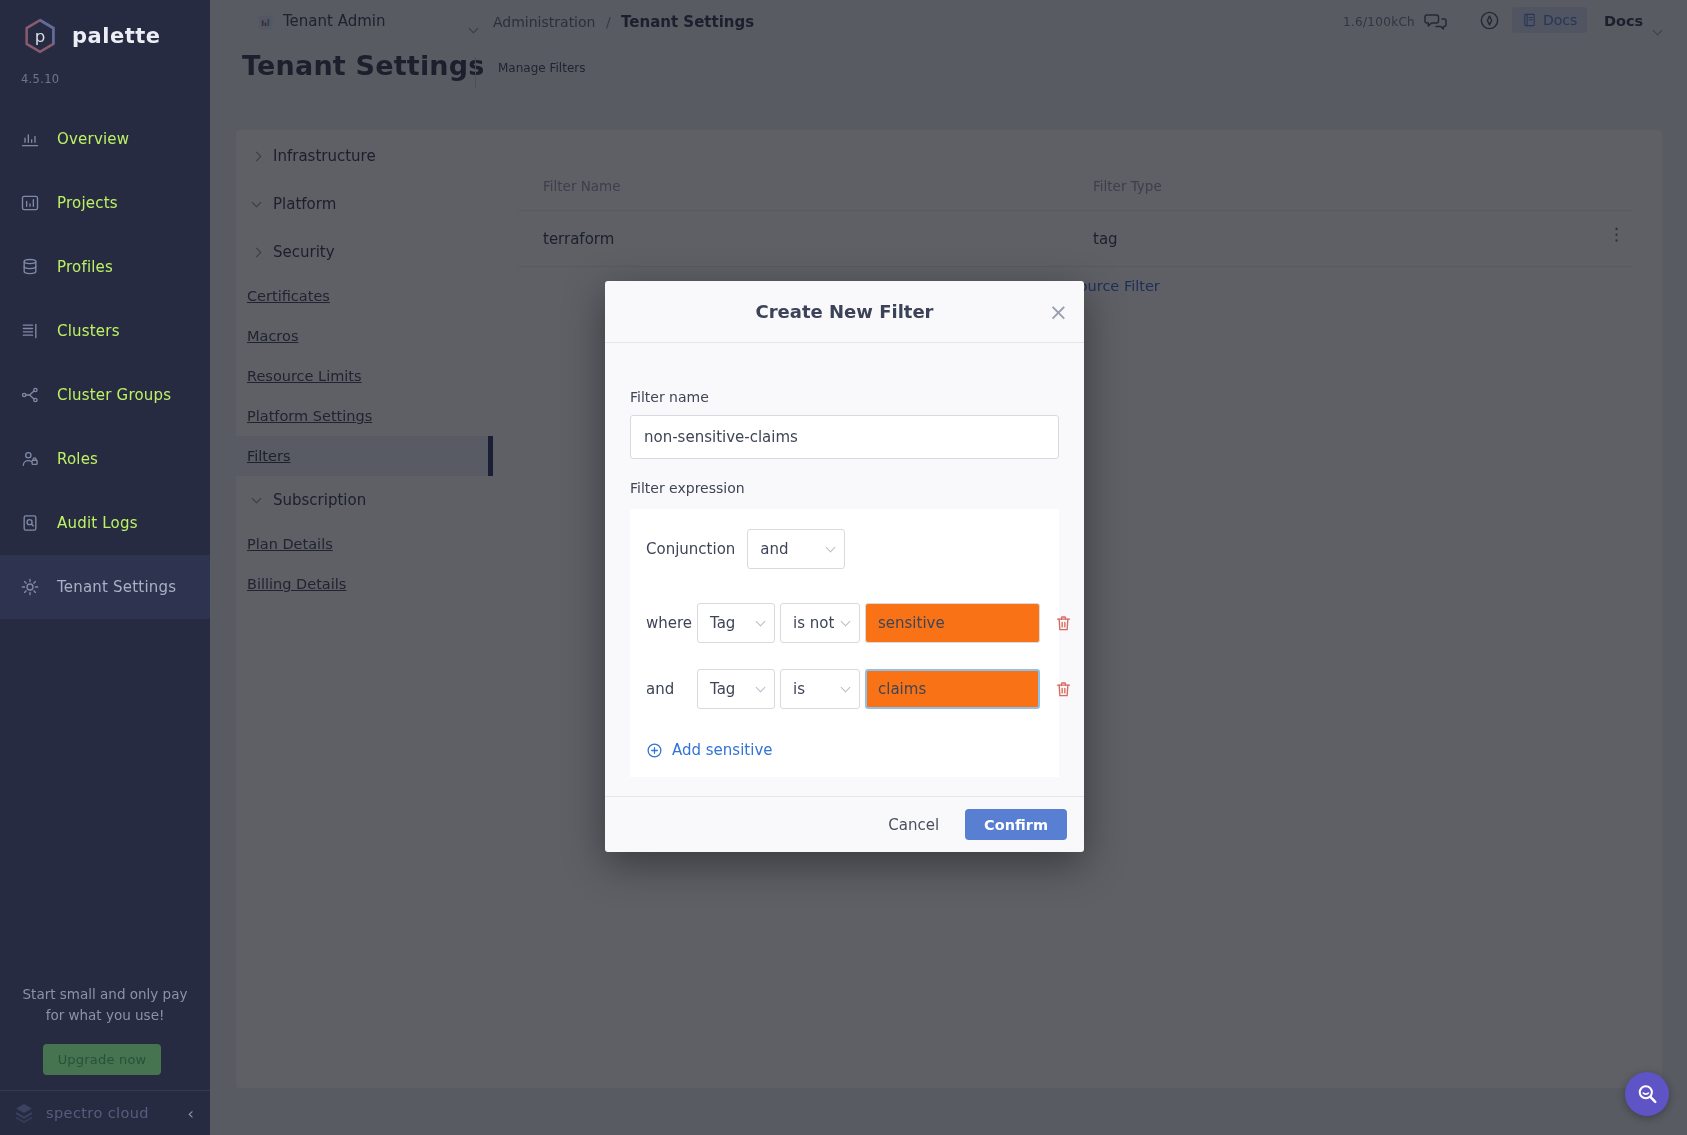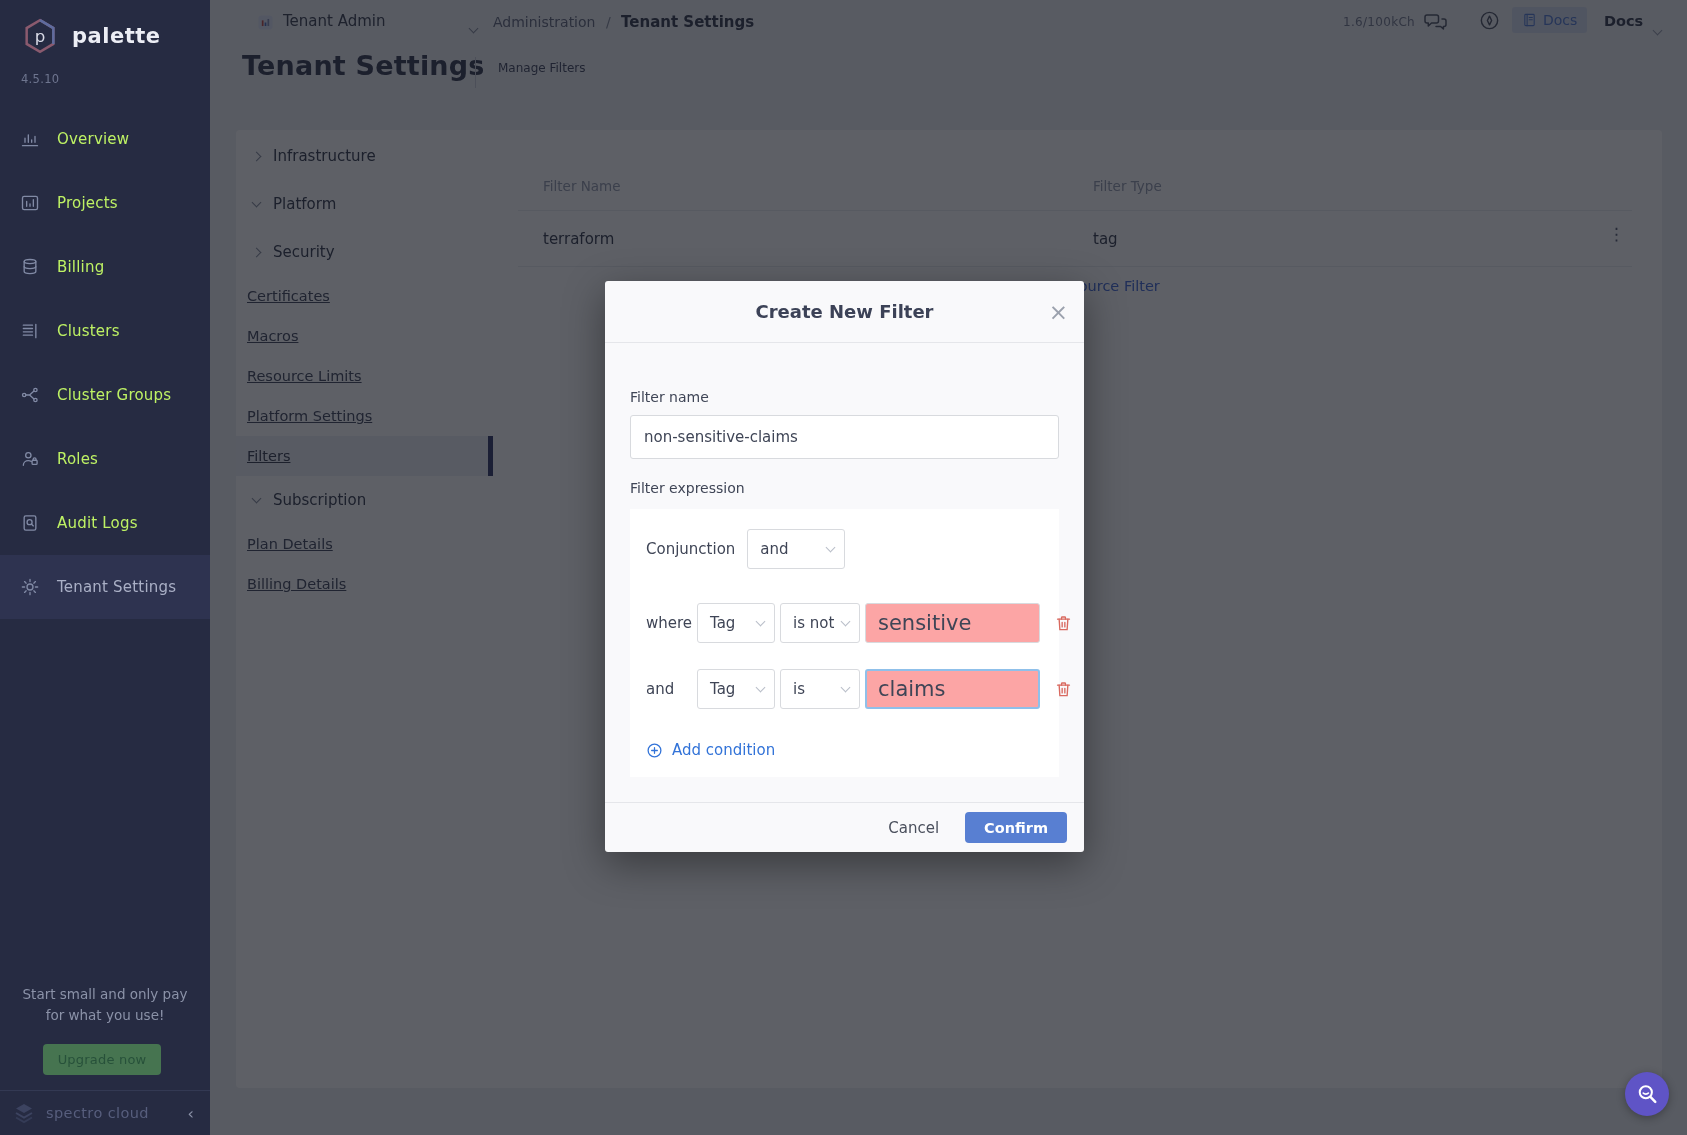--- a/index.html
+++ b/index.html
@@ -82,25 +82,25 @@
   .conj-row .f-label2 { font-size:15px; color:#3f4556; }
   .sel { height:40px; background:#fff; border:1px solid #d8dade; border-radius:3px; display:flex; align-items:center; justify-content:space-between; padding:0 10px 0 12px; font-size:15px; color:#3f4556; cursor:pointer; }
   .sel .cv { color:#b9bec9; }
   .sel-conj { width:98px; }
   .cond-row { display:flex; align-items:center; gap:5px; }
   .row-where { margin-top:34px; }
   .row-and { margin-top:26px; }
   .cond-prefix { width:46px; font-size:15px; flex:none; }
   .sel-field { width:78px; flex:none; }
   .sel-op { width:80px; flex:none; }
-  .cond-input { width:175px; height:40px; border:1px solid #d8dade; border-radius:3px; padding:0 12px; font-size:21px; color:#3f4556; font-family:inherit; background:#fca5a5; flex:none; }
+  .cond-input { width:175px; height:40px; border:1px solid #d8dade; border-radius:3px; padding:0 12px; font-size:15px; color:#3f4556; font-family:inherit; background:#f97316; flex:none; }
   .cond-input.focused { border:2px solid #8fc0ea; padding:0 11px; }
   .trash-btn { margin-left:9px; flex:none; background:none; border:none; cursor:pointer; padding:0; }
   .add-cond { margin-top:32px; display:inline-flex; align-items:center; gap:9px; color:#3273d8; font-size:15px; cursor:pointer; }
-  .m-foot { position:absolute; left:0; right:0; bottom:0; height:50px; border-top:1px solid #e5e6ea; display:flex; align-items:center; justify-content:flex-end; gap:26px; padding-right:17px; }
+  .m-foot { position:absolute; left:0; right:0; bottom:0; height:56px; border-top:1px solid #e5e6ea; display:flex; align-items:center; justify-content:flex-end; gap:26px; padding-right:17px; }
   .btn-cancel { font-size:15px; color:#4a4f5c; background:none; border:none; cursor:pointer; font-family:inherit; }
   .btn-confirm { background:#587fd2; color:#fff; border:none; border-radius:4px; height:31px; padding:0 19px; font-size:14.5px; font-weight:600; font-family:inherit; cursor:pointer; }
 
   .help-btn { position:absolute; right:18px; bottom:19px; width:44px; height:44px; border-radius:50%; background:#5f54c6; z-index:60; display:flex; align-items:center; justify-content:center; border:none; cursor:pointer; box-shadow:0 2px 8px rgba(0,0,0,.3); }
 </style>
 </head>
 <body>
 
 <aside class="sidebar">
   <div class="logo-row">
@@ -134,21 +134,21 @@
       <span class="lbl">Projects</span>
     </div>
     <div class="snav-item">
       <span class="icn">
           <svg viewBox="0 0 24 24">
             <ellipse cx="12" cy="5.5" rx="7" ry="2.5"></ellipse>
             <path d="M5 5.5v6c0 1.4 3.1 2.5 7 2.5s7-1.1 7-2.5v-6"></path>
             <path d="M5 11.5v6c0 1.4 3.1 2.5 7 2.5s7-1.1 7-2.5v-6"></path>
           </svg>
         </span>
-      <span class="lbl">Billing</span>
+      <span class="lbl">Profiles</span>
     </div>
     <div class="snav-item">
       <span class="icn">
           <svg viewBox="0 0 24 24">
             <path d="M4 5h11M4 9h11M4 13h11M4 17h11M19 4v16"></path>
           </svg>
         </span>
       <span class="lbl">Clusters</span>
     </div>
     <div class="snav-item">
@@ -369,21 +369,21 @@
         </button>
       </div>
 
       <div class="add-cond">
         <span>
           <svg viewBox="0 0 24 24" width="17" height="17" fill="none" stroke="#3273d8" stroke-width="1.8" stroke-linecap="round">
               <circle cx="12" cy="12" r="9"></circle>
               <path d="M12 8v8M8 12h8"></path>
             </svg>
         </span>
-        <span>Add condition</span>
+        <span>Add sensitive</span>
       </div>
     </div>
   </div>
 
   <div class="m-foot">
     <button class="btn-cancel">Cancel</button>
     <button class="btn-confirm">Confirm</button>
   </div>
 </div>
 

